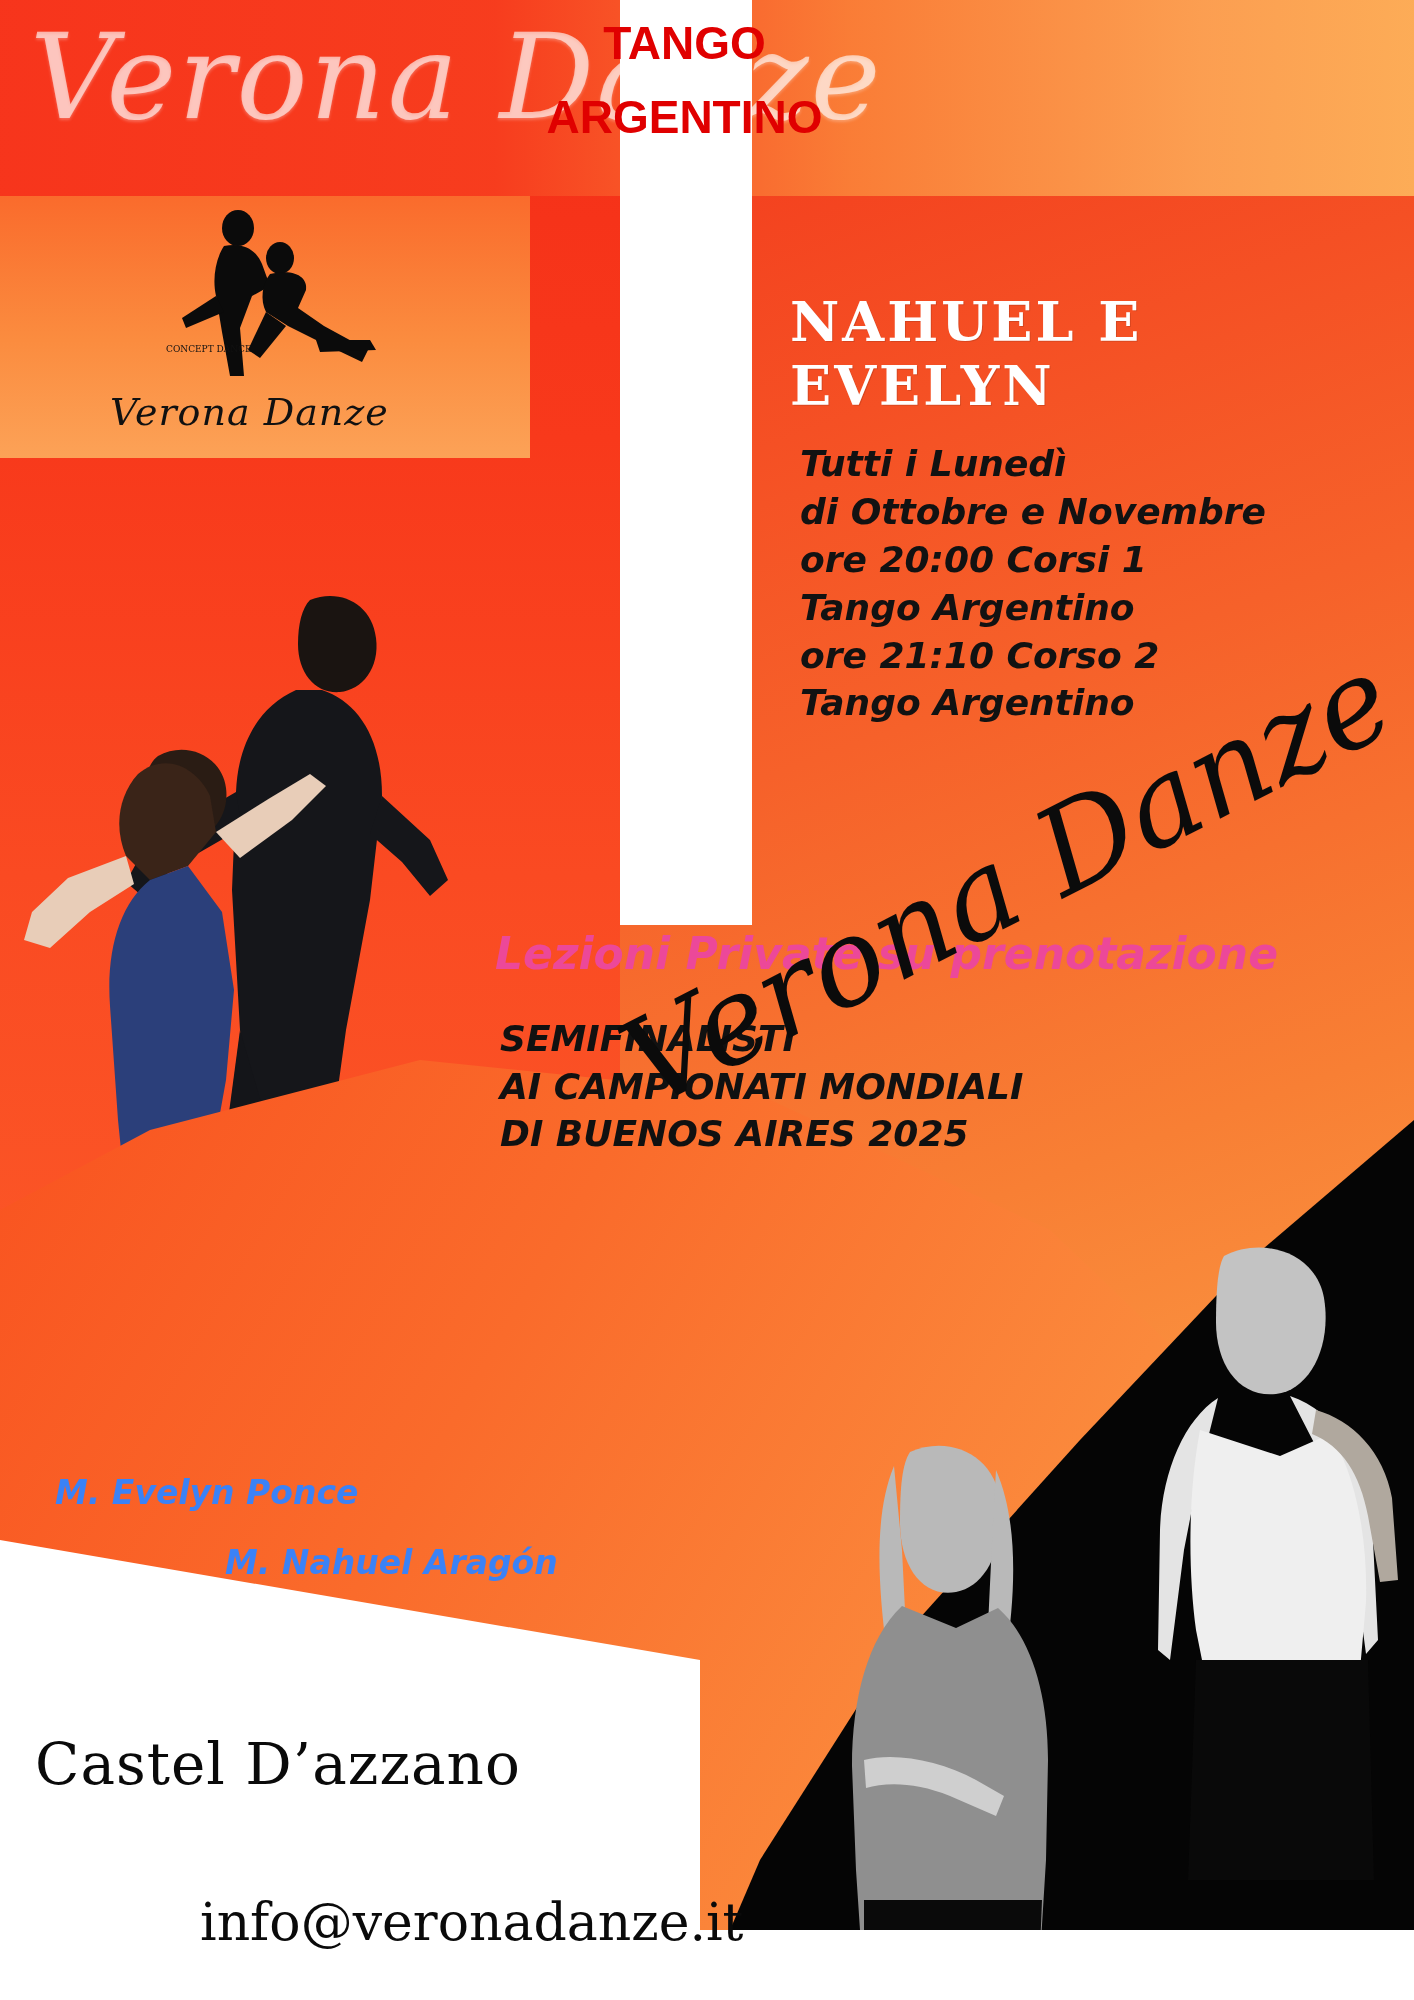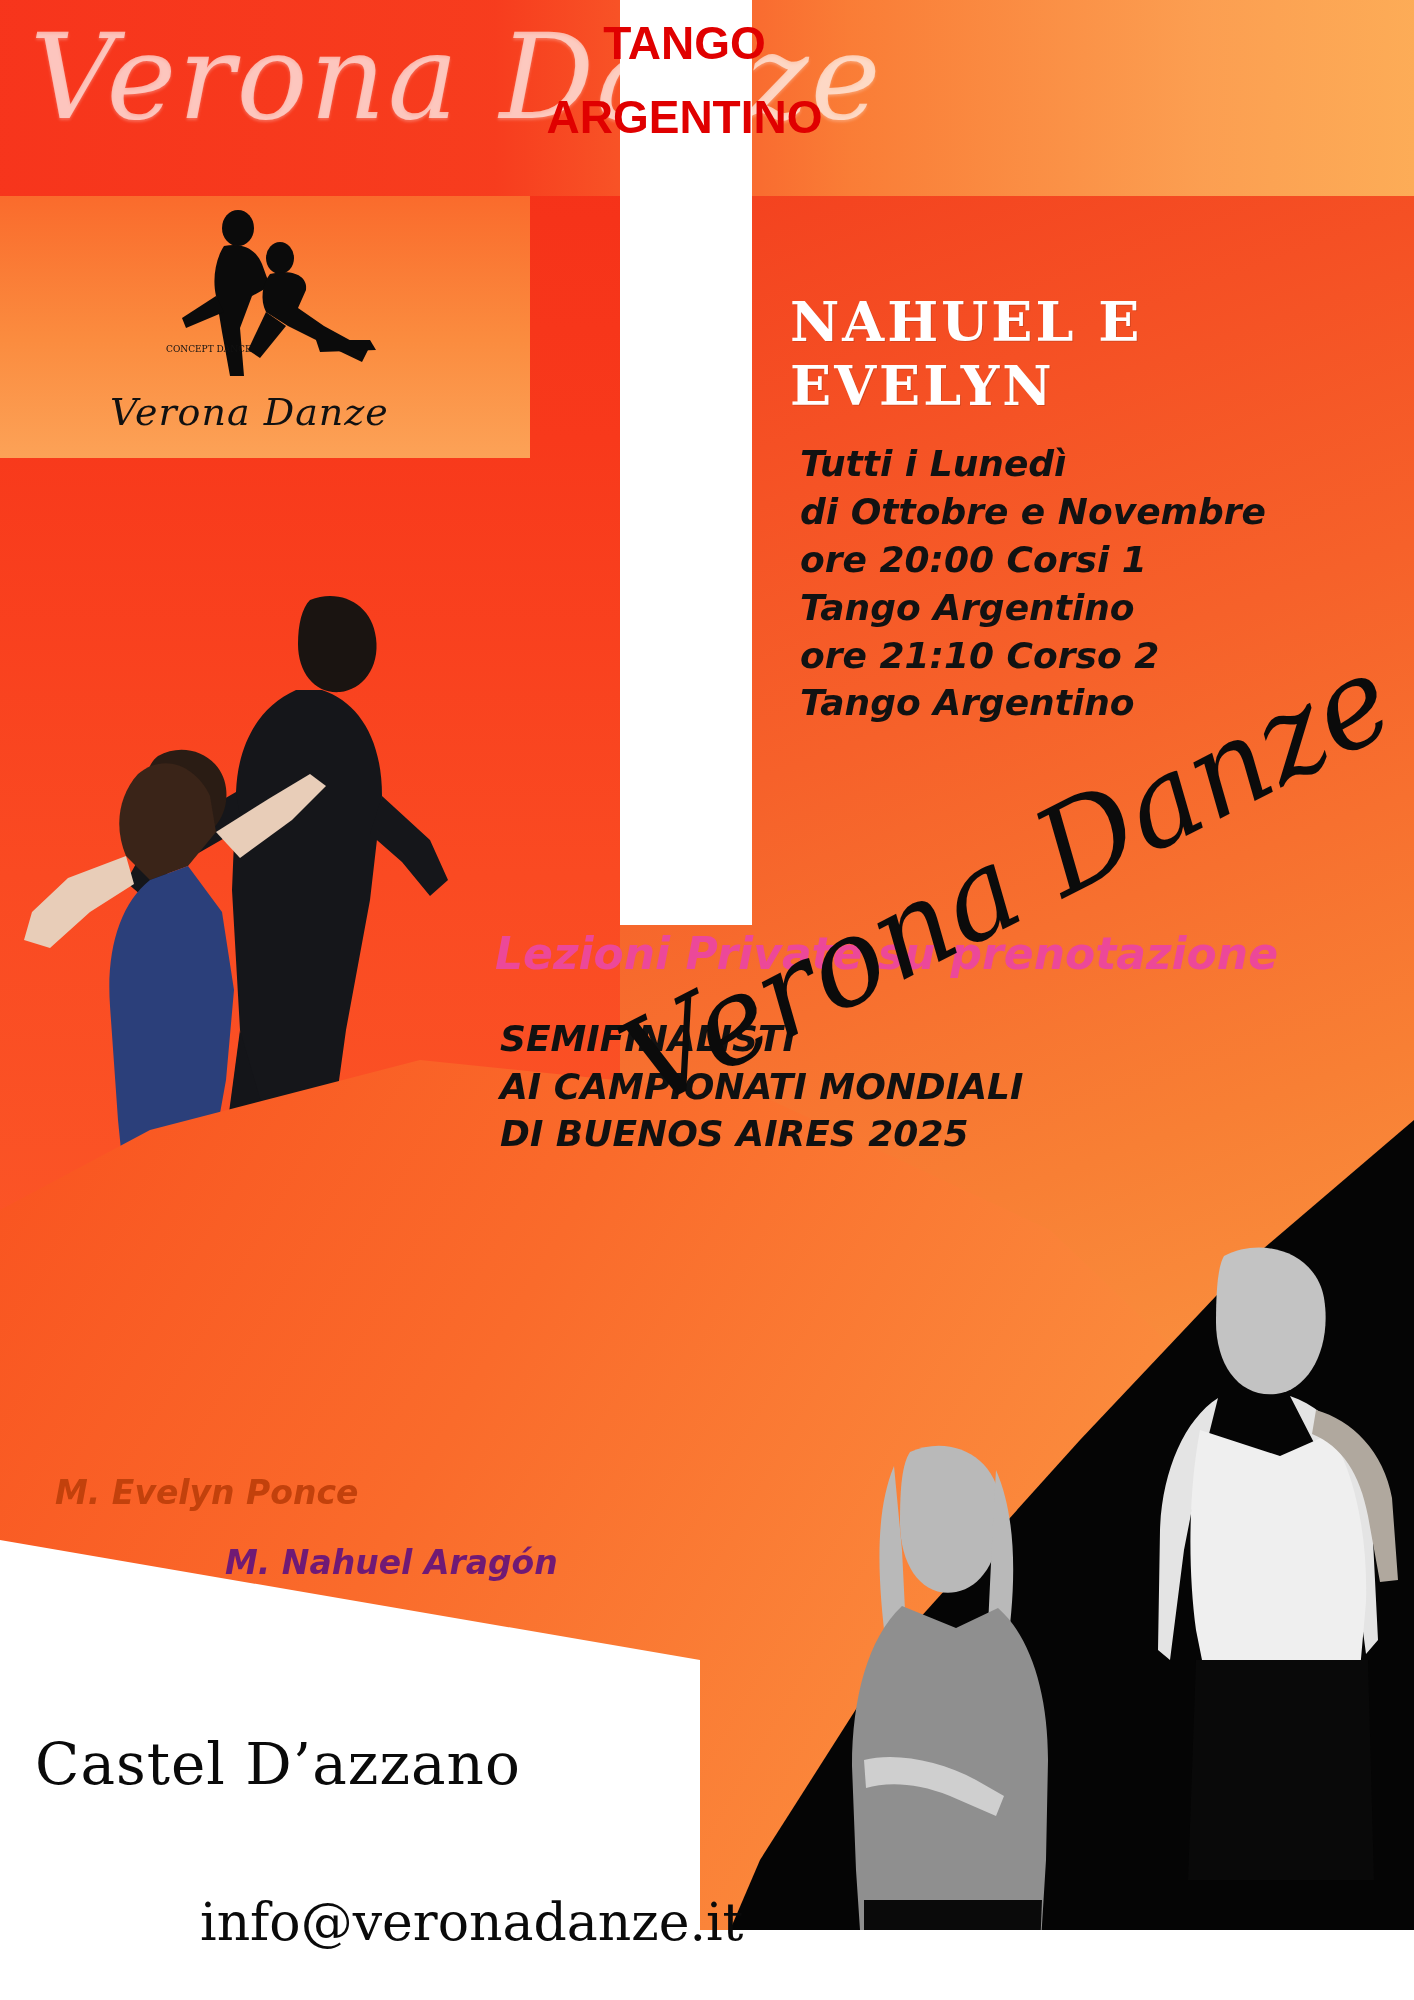--- a/index.html
+++ b/index.html
@@ -194,30 +194,30 @@
   }
 
   
   .credit1 {
     position: absolute;
     left: 55px; top: 1473px;
     font-family: "DejaVu Sans", sans-serif;
     font-weight: bold;
     font-style: italic;
     font-size: 33px;
-    color: #c2410c;
+    color: #3b82f6;
   }
   .credit2 {
     position: absolute;
     left: 225px; top: 1543px;
     font-family: "DejaVu Sans", sans-serif;
     font-weight: bold;
     font-style: italic;
     font-size: 33px;
-    color: #701a75;
+    color: #3b82f6;
   }
 
   
   .city {
     position: absolute;
     left: 35px; top: 1730px;
     font-family: "DejaVu Serif", serif;
     font-size: 58px;
     color: #0a0a0a;
     letter-spacing: 1px;

